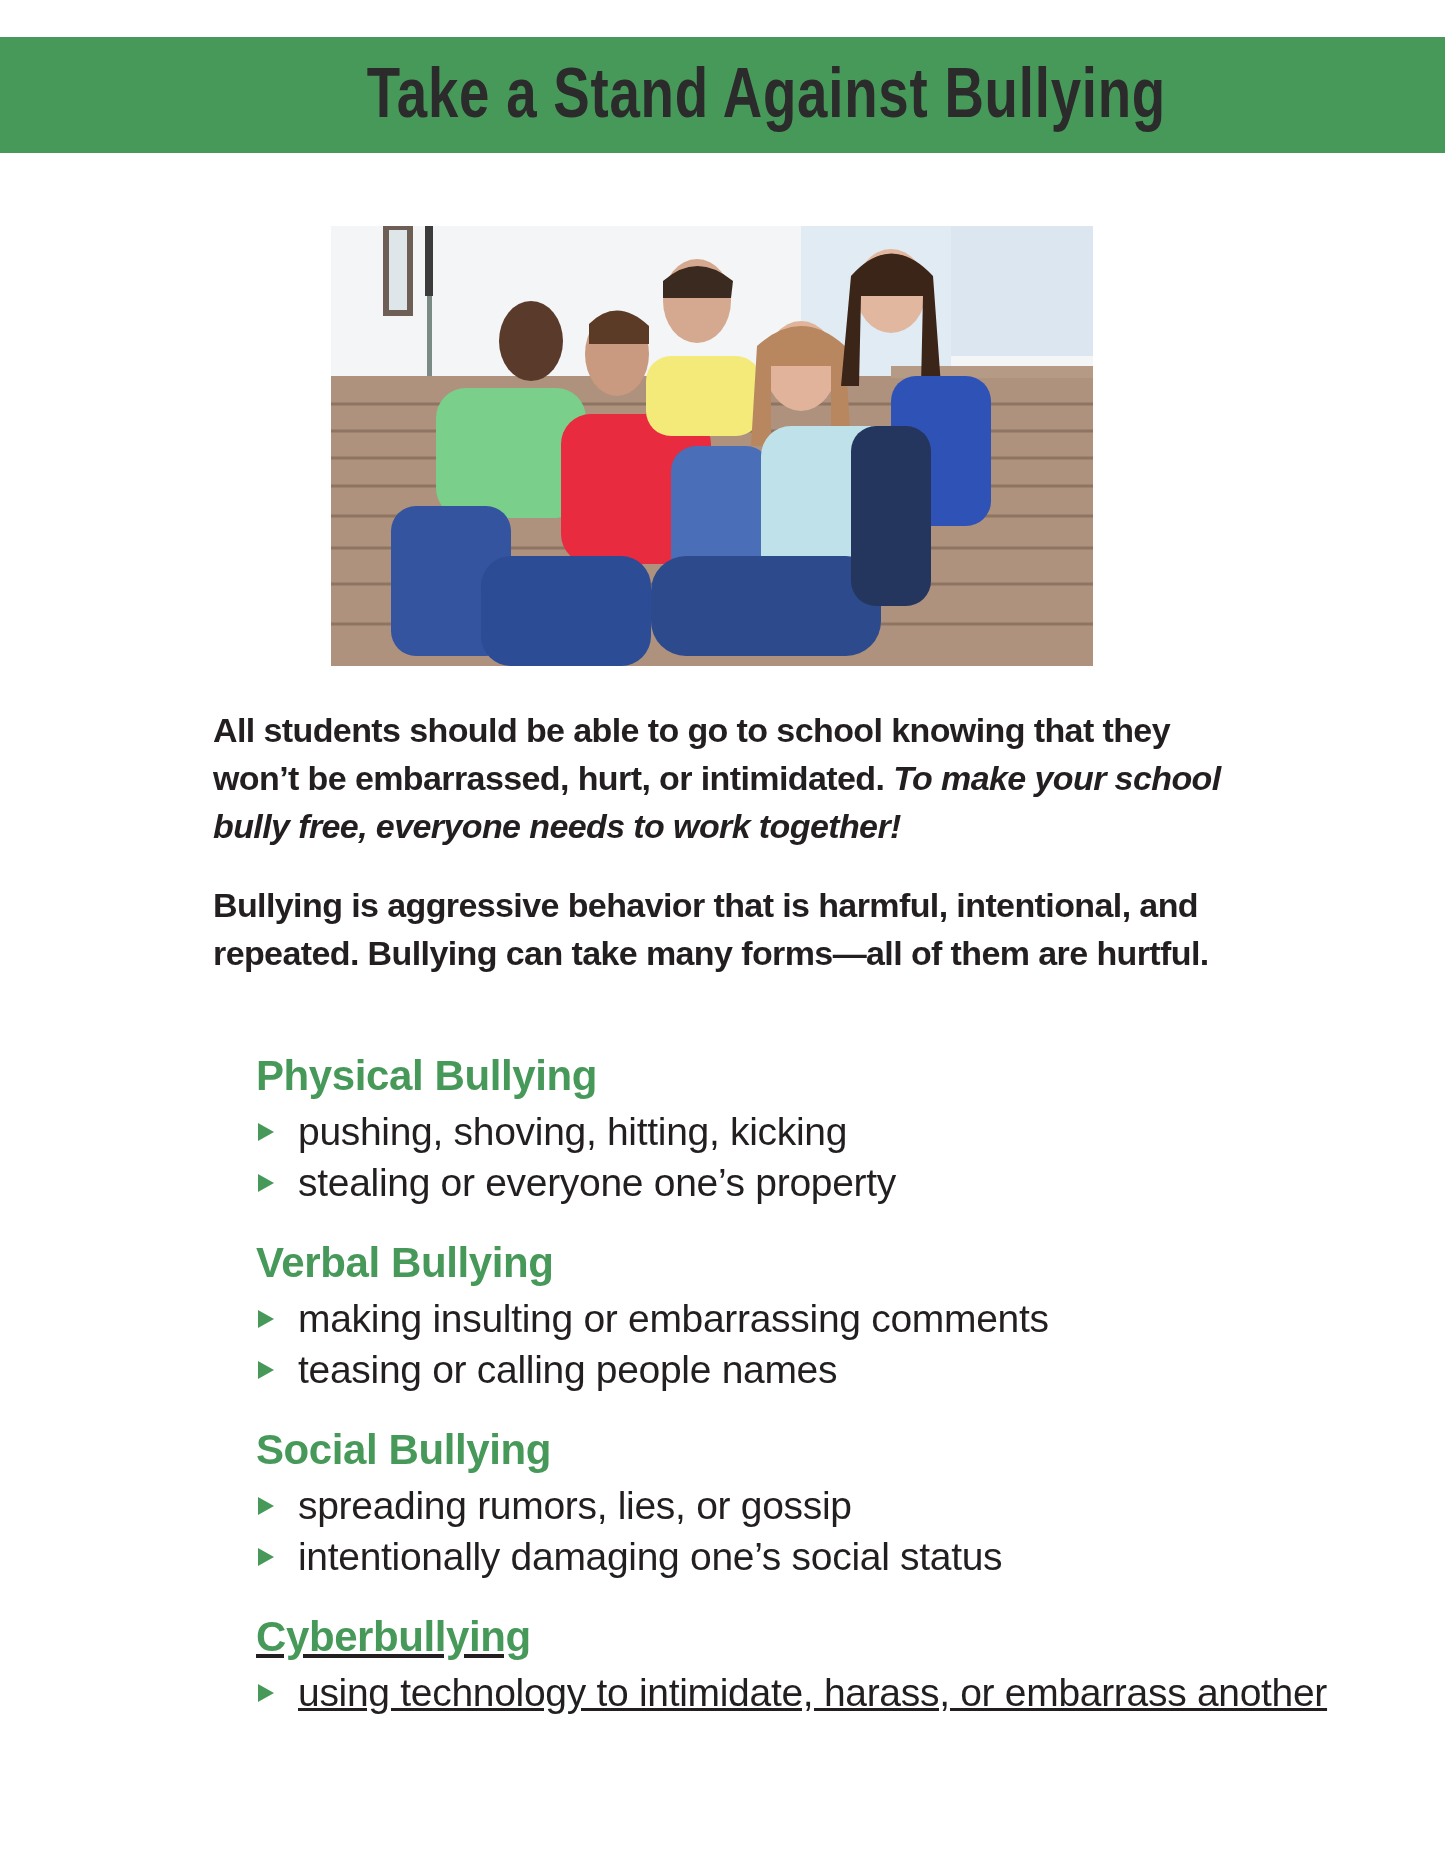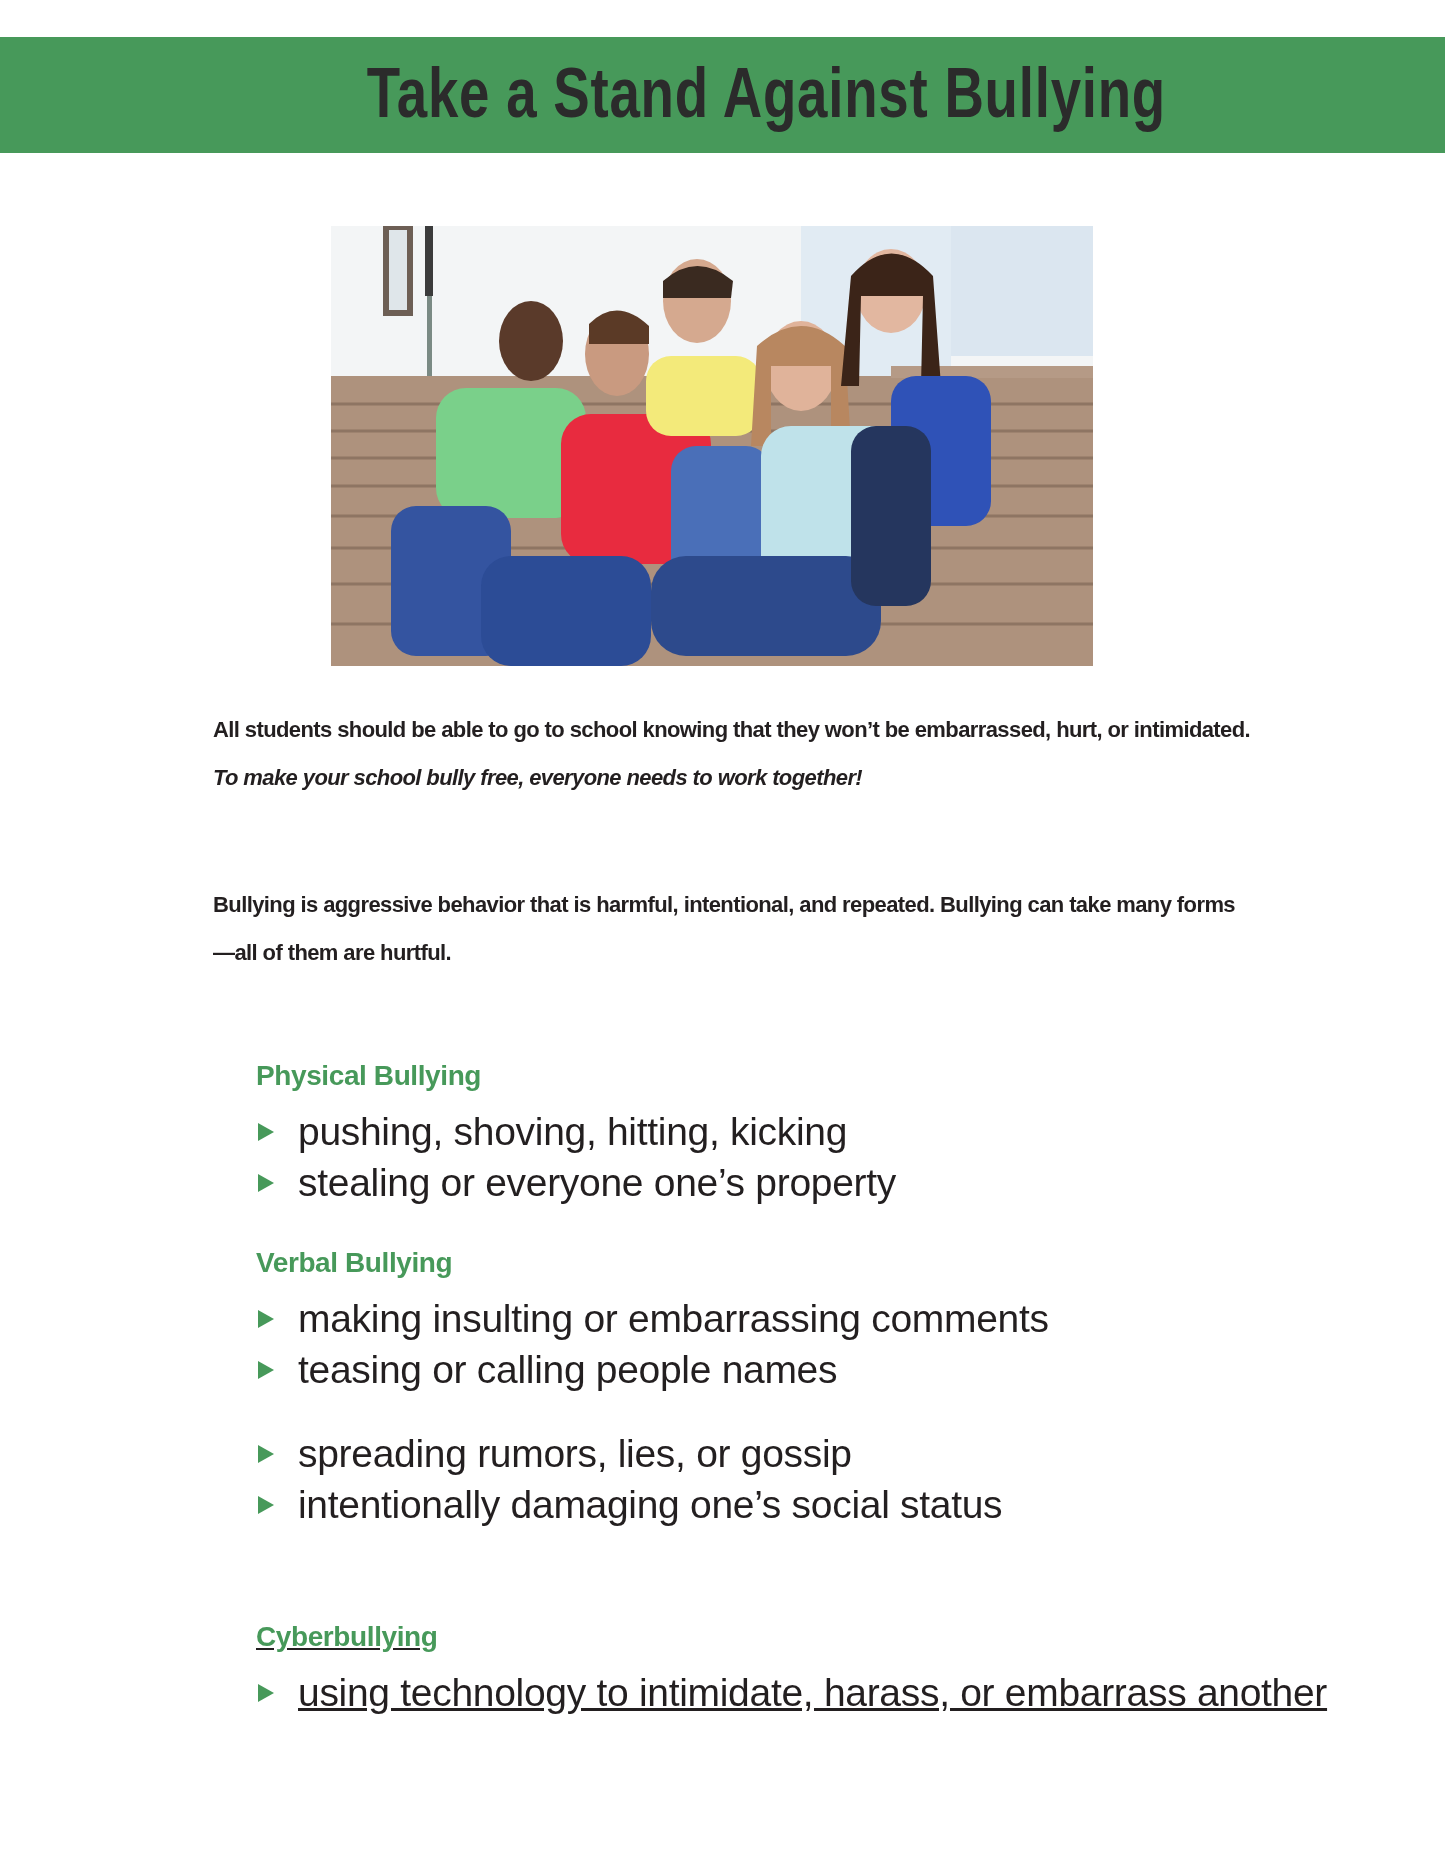--- a/index.html
+++ b/index.html
@@ -47,37 +47,37 @@
       overflow: hidden;
       background: linear-gradient(180deg, #f4f6f7 0%, #eef2f5 40%, #b79d89 40%, #a88d79 100%);
     }
     .photo svg { display: block; }
     .para {
       position: absolute;
       left: 213px;
       width: 1040px;
       font-family: "Liberation Sans", sans-serif;
       font-weight: bold;
-      font-size: 22px;
+      font-size: 34px;
       line-height: 48px;
       color: #231f20;
       letter-spacing: -0.6px;
     }
     .para .ital { font-style: italic; }
     .p1 { top: 706px; }
     .p2 { top: 881px; }
     .section {
       position: absolute;
       left: 256px;
       width: 1000px;
     }
     .section-title {
       font-family: "Liberation Sans", sans-serif;
       font-weight: bold;
-      font-size: 28px;
+      font-size: 42px;
       color: #47995a;
       line-height: 44px;
       letter-spacing: -0.4px;
       margin: 0 0 8px 0;
     }
     .bullet-item {
       display: flex;
       align-items: center;
       height: 51px;
     }
@@ -184,20 +184,21 @@
     <span class="bullet-icon"></span>
     <span class="bullet-text">making insulting or embarrassing comments</span>
   </div>
   <div class="bullet-item">
     <span class="bullet-icon"></span>
     <span class="bullet-text">teasing or calling people names</span>
   </div>
 </div>
 
 <div class="section s3">
+  <div class="section-title">Social Bullying</div>
   <div class="bullet-item">
     <span class="bullet-icon"></span>
     <span class="bullet-text">spreading rumors, lies, or gossip</span>
   </div>
   <div class="bullet-item">
     <span class="bullet-icon"></span>
     <span class="bullet-text">intentionally damaging one’s social status</span>
   </div>
 </div>
 

